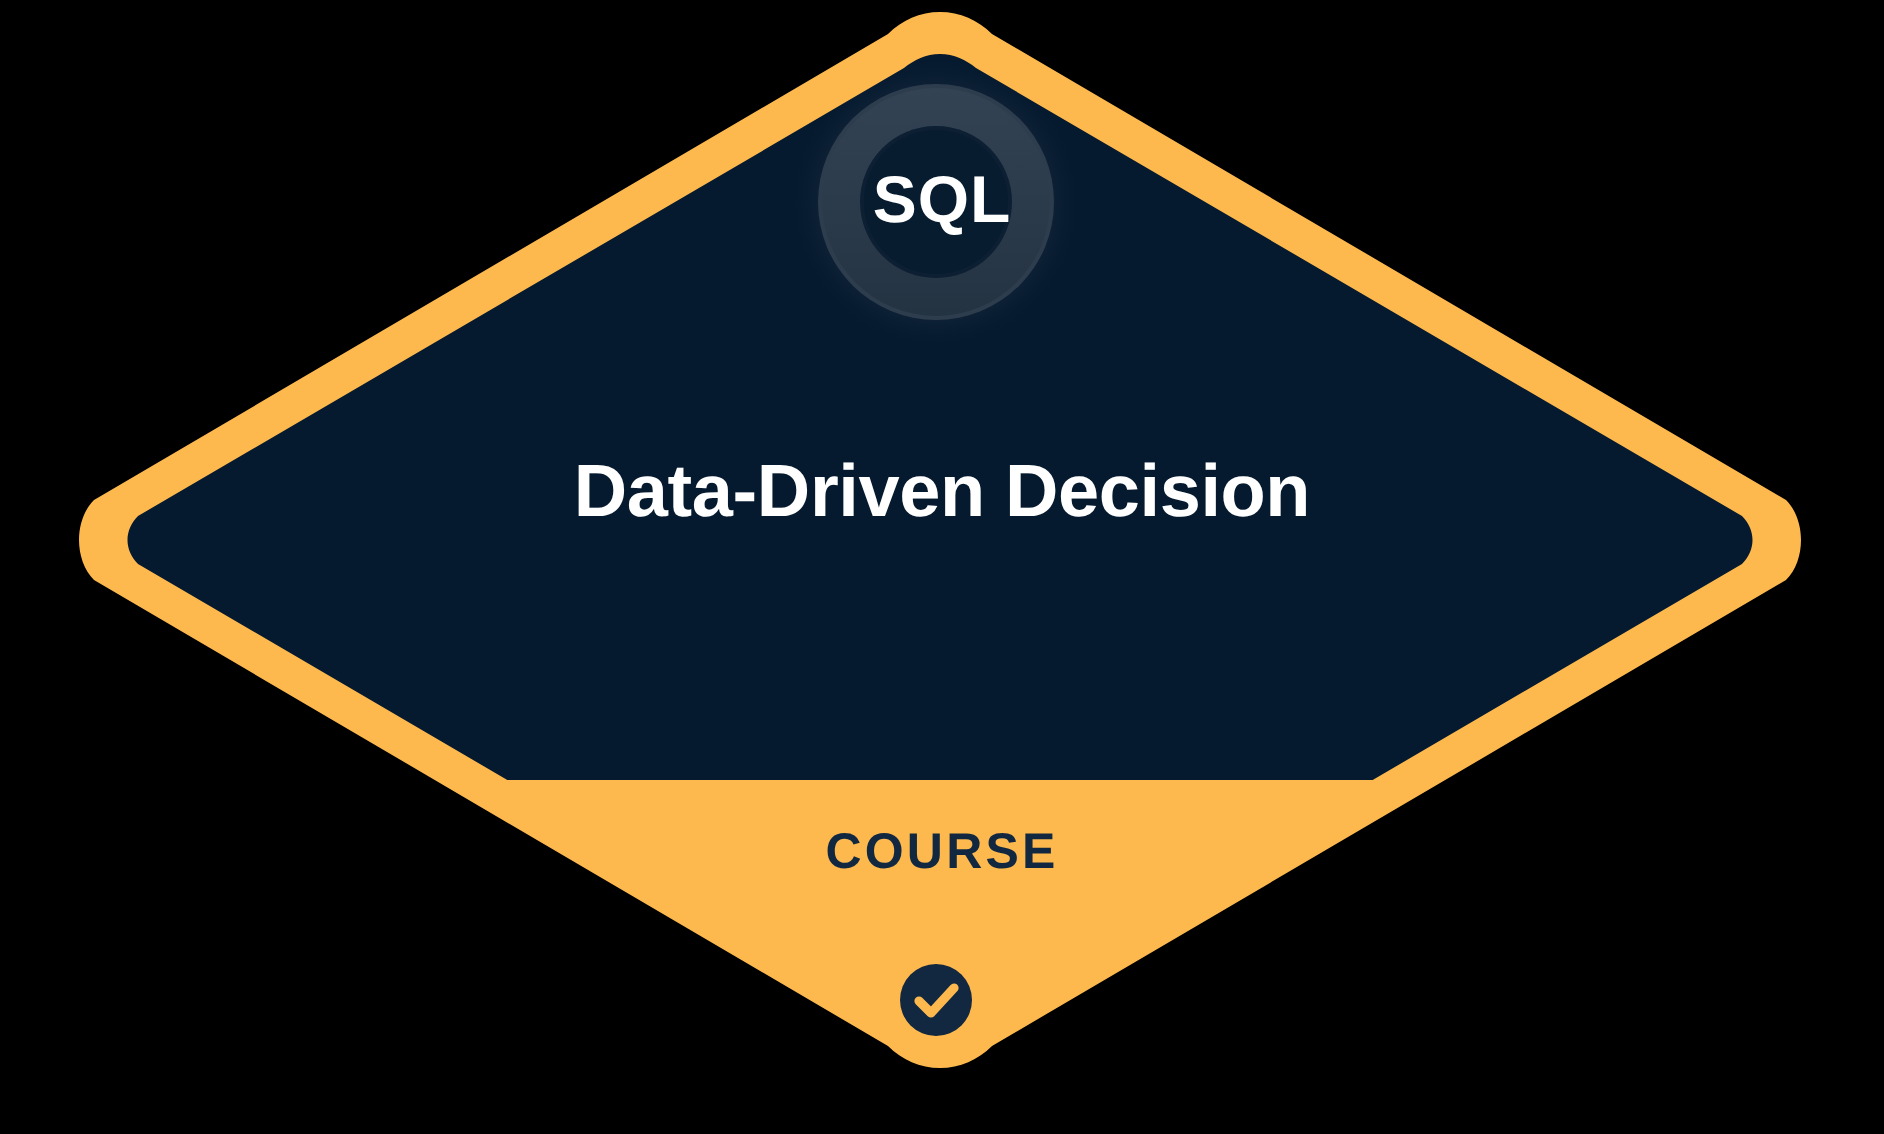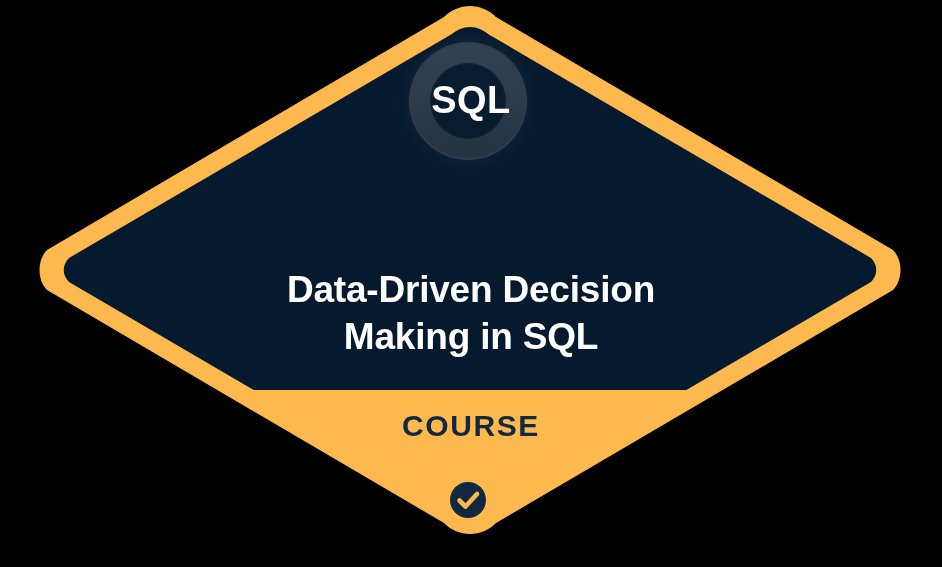--- a/index.html
+++ b/index.html
@@ -35,41 +35,40 @@
   .overlay {
     position: absolute;
     left: 0;
     width: 942px;
     text-align: center;
     pointer-events: none;
   }
 
   #sql-label {
     top: 78px;
-    font-size: 38px;
+    font-size: 33px;
     font-weight: bold;
     letter-spacing: 0.5px;
     color: #ffffff;
     line-height: 44px;
   }
 
   #course-title {
     top: 222px;
     font-size: 37px;
     font-weight: bold;
     color: #ffffff;
     line-height: 47px;
     letter-spacing: -0.2px;
-    margin-top: 44px;
   }
   #course-title .ttl-line { display: block; }
 
   #completion-label {
     top: 408px;
-    font-size: 30px;
+    font-size: 25px;
     font-weight: bold;
     color: #122840;
     line-height: 36px;
     letter-spacing: 1.6px;
   }
   #completion-label .cc-line { display: block; }
 </style>
 </head>
 <body>
 
@@ -148,20 +147,19 @@
     <g>
       <circle cx="468" cy="500" r="18" fill="#112840"></circle>
       <path d="M 459.5 500.5 L 465.5 506.5 L 477 494" stroke="#FDB94E" stroke-width="4.6" stroke-linecap="round" stroke-linejoin="round" fill="none"></path>
     </g>
   </svg>
 
   <div class="overlay" id="sql-label">SQL</div>
 
   <div class="overlay" id="course-title">
     <span class="ttl-line">Data-Driven Decision</span>
-    <span class="ttl-line">Making in SQL</span>
   </div>
 
   <div class="overlay" id="completion-label">
     <span class="cc-line">COURSE</span>
   </div>
 
 </div>
 
 </body></html>

